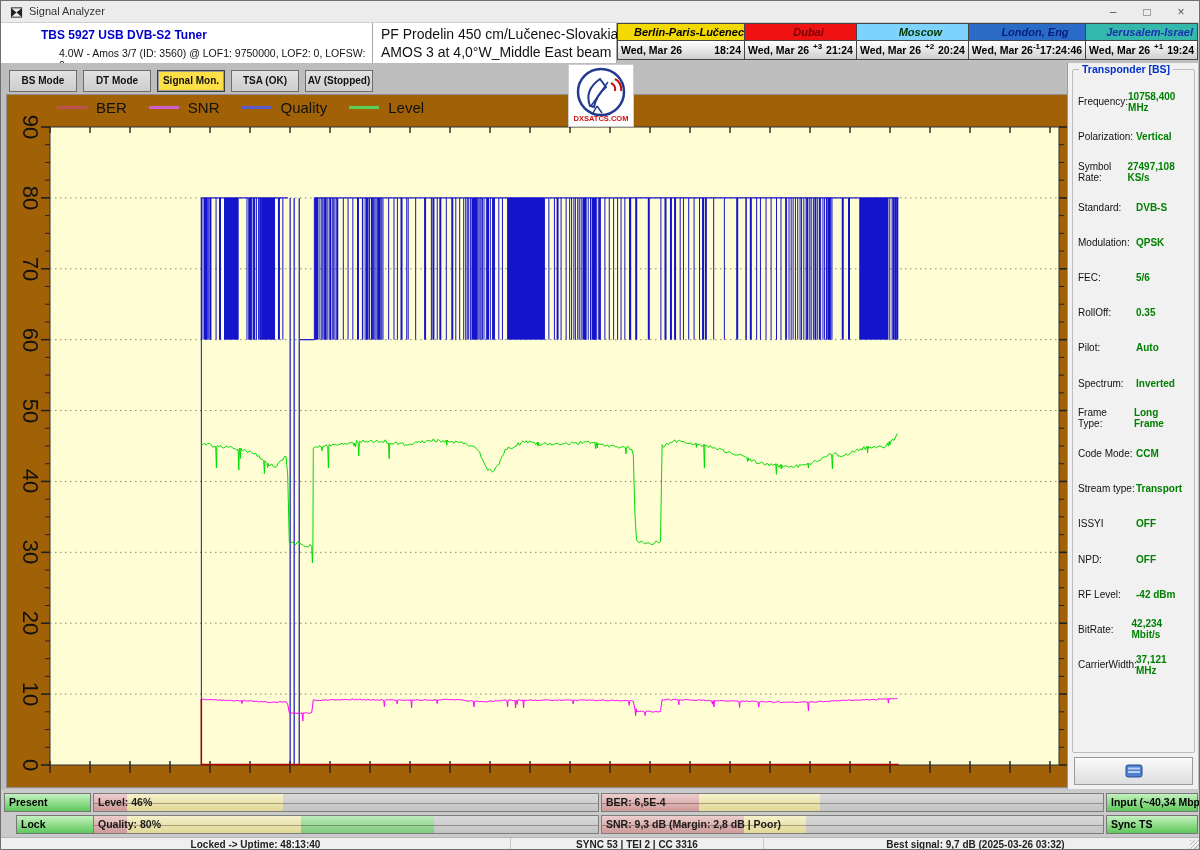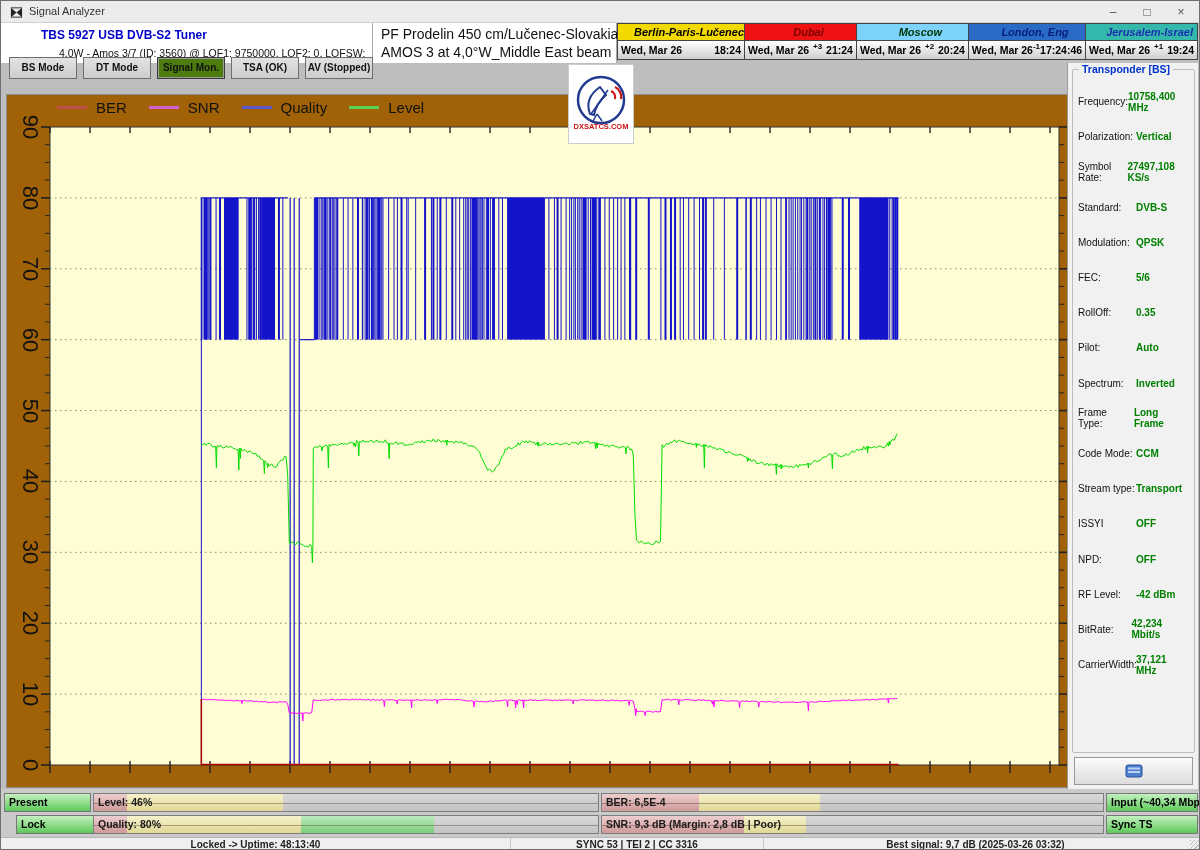--- a/index.html
+++ b/index.html
@@ -22,25 +22,25 @@
   #clocks{position:absolute;left:616px;top:22px;width:581px;height:37px;display:flex;}
   .clock{flex:1;border:1px solid #444;border-left:none;display:flex;flex-direction:column;}
   .clock:first-child{border-left:1px solid #444;}
   .clock-head{height:17px;font-size:11px;font-weight:bold;font-style:italic;text-align:center;line-height:16px;border-bottom:1px solid #444;white-space:nowrap;overflow:hidden;padding-left:16px;}
   .clock-body{height:18px;background:linear-gradient(#ffffff,#cfcfcf);font-size:10.5px;font-weight:bold;color:#000;display:flex;align-items:center;padding:0 3px;white-space:nowrap;}
   .clock-body .date{flex:0 0 auto;}
   .clock-body .off{flex:1;text-align:center;font-size:8px;position:relative;top:-4px;}
   .clock-body .time{flex:0 0 auto;}
   
   #midband{position:absolute;left:0;top:62px;width:1064px;height:31px;background:#bdbdbd;}
-  #tabs{position:absolute;left:8px;top:56px;display:flex;gap:6px;}
+  #tabs{position:absolute;left:8px;top:69px;display:flex;gap:6px;}
   .tab{width:68px;height:22px;background:linear-gradient(#e2e2e2,#cdcdcd);border:1px solid #6e6e6e;font-size:10px;font-weight:bold;color:#111;text-align:center;line-height:20px;}
-  .tab.active{background:#4d7c0f;border:1px solid #3c3c3c;box-shadow:0 0 0 1px #9c9c9c inset;}
-  
-  #logo-box{position:absolute;left:567px;top:63px;width:66px;height:80px;background:#fff;border:1px solid #ccc;z-index:5;display:flex;align-items:center;justify-content:center;}
+  .tab.active{background:#fde047;border:1px solid #3c3c3c;box-shadow:0 0 0 1px #9c9c9c inset;}
+  
+  #logo-box{position:absolute;left:567px;top:63px;width:66px;height:63px;background:#fff;border:1px solid #ccc;z-index:5;display:flex;align-items:center;justify-content:center;}
   
   #chart-panel{position:absolute;left:5px;top:93px;width:1147px;height:694px;background:#a16207;border:1px solid #8f8f8f;padding-left:41px;}
   #legend{position:absolute;left:50px;top:4px;display:flex;align-items:center;}
   .leg-item{display:flex;align-items:center;margin-right:22px;}
   .leg-swatch{width:30px;height:3px;margin-right:9px;}
   .leg-lab{font-size:15px;color:#111;}
   #plot-svg{position:absolute;left:29px;top:20px;}
   .ylab{position:absolute;left:6px;width:34px;height:34px;display:flex;align-items:center;justify-content:center;transform:rotate(90deg);font-size:22px;color:#111;}
   
   #sidebar{position:absolute;left:1066px;top:62px;width:131px;height:728px;background:#f1f1f1;border-left:1px solid #9a9a9a;}

